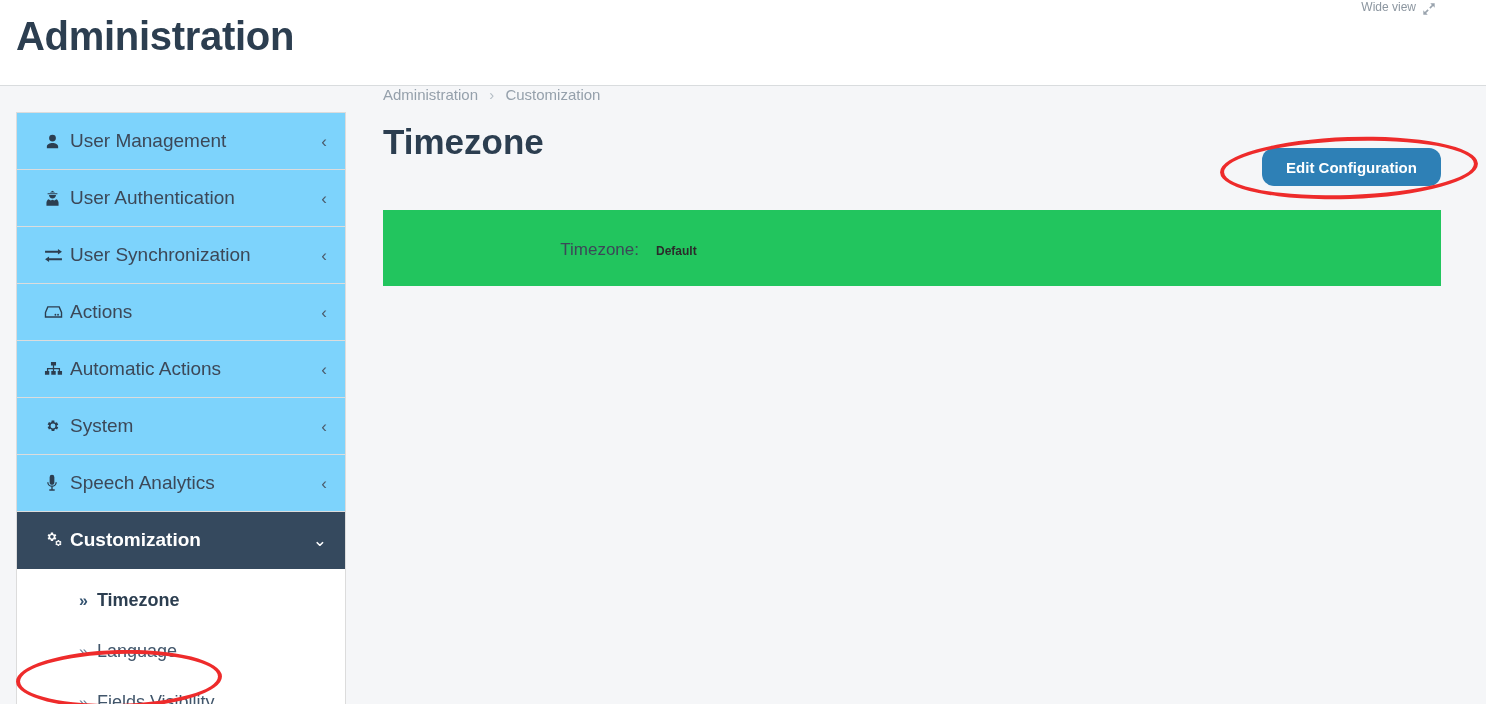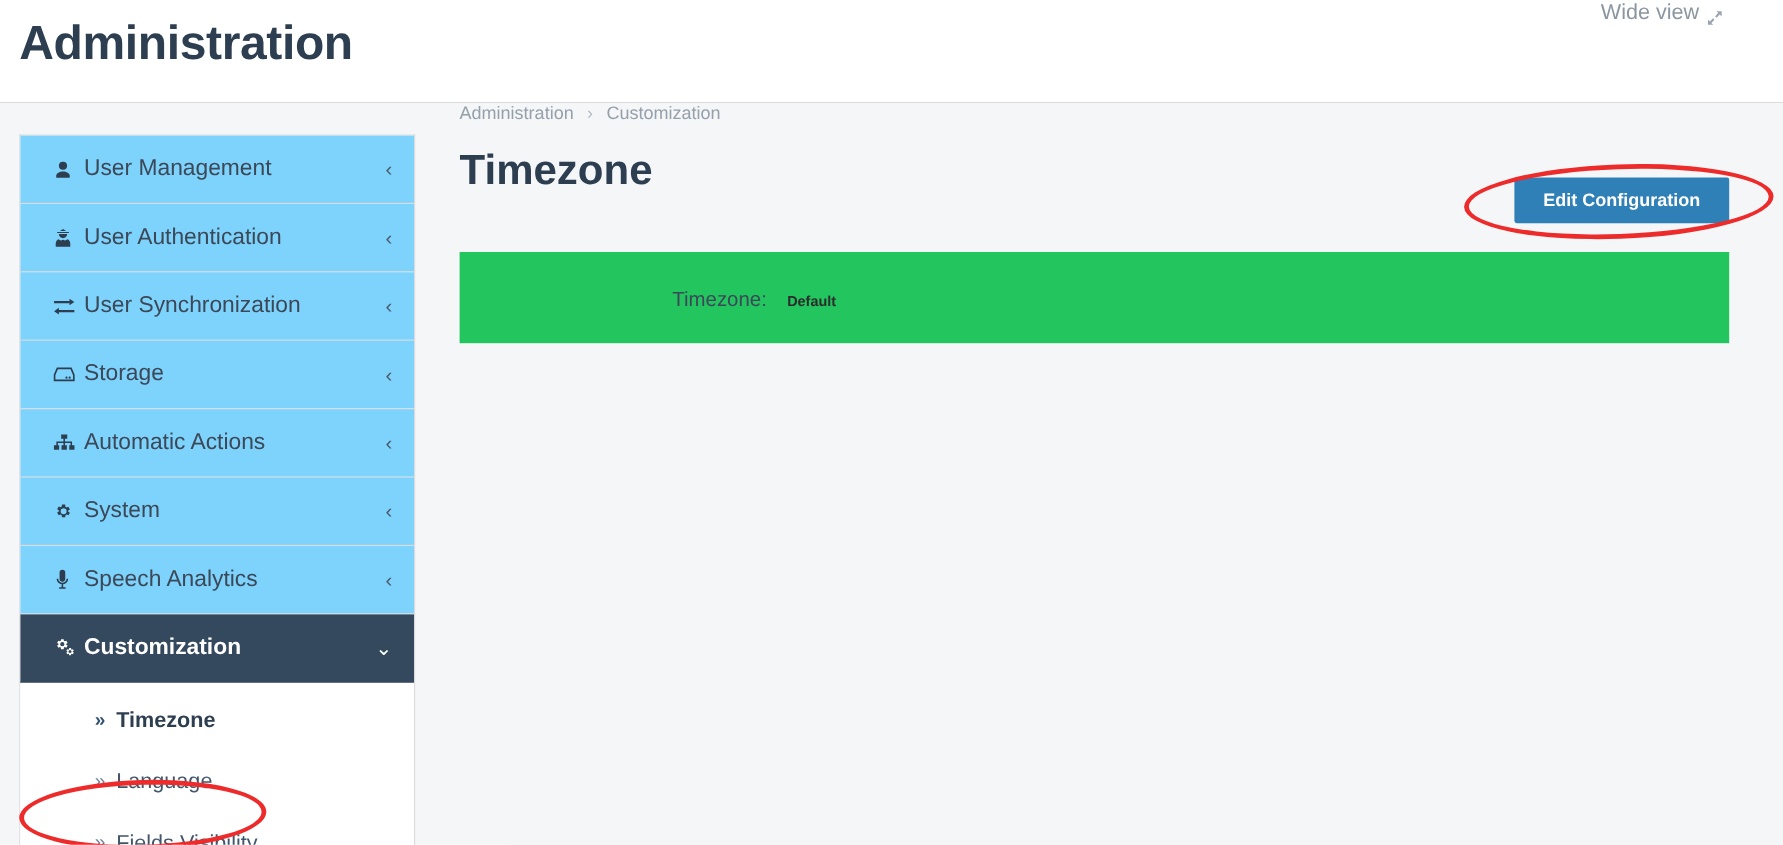--- a/index.html
+++ b/index.html
@@ -25,21 +25,21 @@
     top: 14px;
     font-size: 40px;
     font-weight: bold;
     color: #2c3e50;
     letter-spacing: -0.3px;
   }
   .wide-view {
     position: absolute;
     right: 50px;
     top: 0px;
-    font-size: 18px;
+    font-size: 12px;
     color: #8c96a0;
     display: flex;
     align-items: center;
     gap: 6px;
     cursor: pointer;
   }
   .wide-view-icon {
     display: inline-block;
     width: 14px;
     height: 14px;
@@ -158,21 +158,21 @@
     position: absolute;
     left: 879px;
     top: 62px;
     width: 179px;
     height: 38px;
     background: #2e80b6;
     color: #ffffff;
     font-size: 15px;
     font-weight: bold;
     border: none;
-    border-radius: 2px;
+    border-radius: 12px;
     cursor: pointer;
     font-family: "Liberation Sans", sans-serif;
   }
 
   .panel {
     position: absolute;
     left: 0;
     top: 124px;
     width: 1058px;
     height: 76px;
@@ -273,21 +273,21 @@
     </div>
 
     <div class="nav-item">
       <span class="nav-icon">
         <svg viewBox="0 0 18 14" width="19" height="16">
             <path fill="none" stroke="currentColor" stroke-width="1.3" d="M1.4 7.4 3.6 2.2h10.8l2.2 5.2v4.3H1.4z"></path>
             <circle cx="13.3" cy="9.6" r=".85" fill="currentColor"></circle>
             <circle cx="10.8" cy="9.6" r=".85" fill="currentColor"></circle>
           </svg>
       </span>
-      <span class="nav-label">Storage</span>
+      <span class="nav-label">Actions</span>
       <span class="nav-chevron">‹</span>
     </div>
 
     <div class="nav-item">
       <span class="nav-icon">
         <svg viewBox="0 0 18 16" width="19" height="17">
             <path fill="currentColor" d="M6.6 1h4.8v3.3H6.6V1zM8.4 4.3h1.2v2.2H8.4V4.3zM2.8 6.5h12.4v1.2H2.8V6.5zM2.8 7.7H4v1.7H2.8V7.7zm5.6 0h1.2v1.7H8.4V7.7zm5.6 0h1.2v1.7H14V7.7zM.9 9.4h4.1V13H.9V9.4zm6 0h4.2V13H6.9V9.4zm6.1 0h4.1V13H13V9.4z"></path>
           </svg>
       </span>
       <span class="nav-label">Automatic Actions</span>

